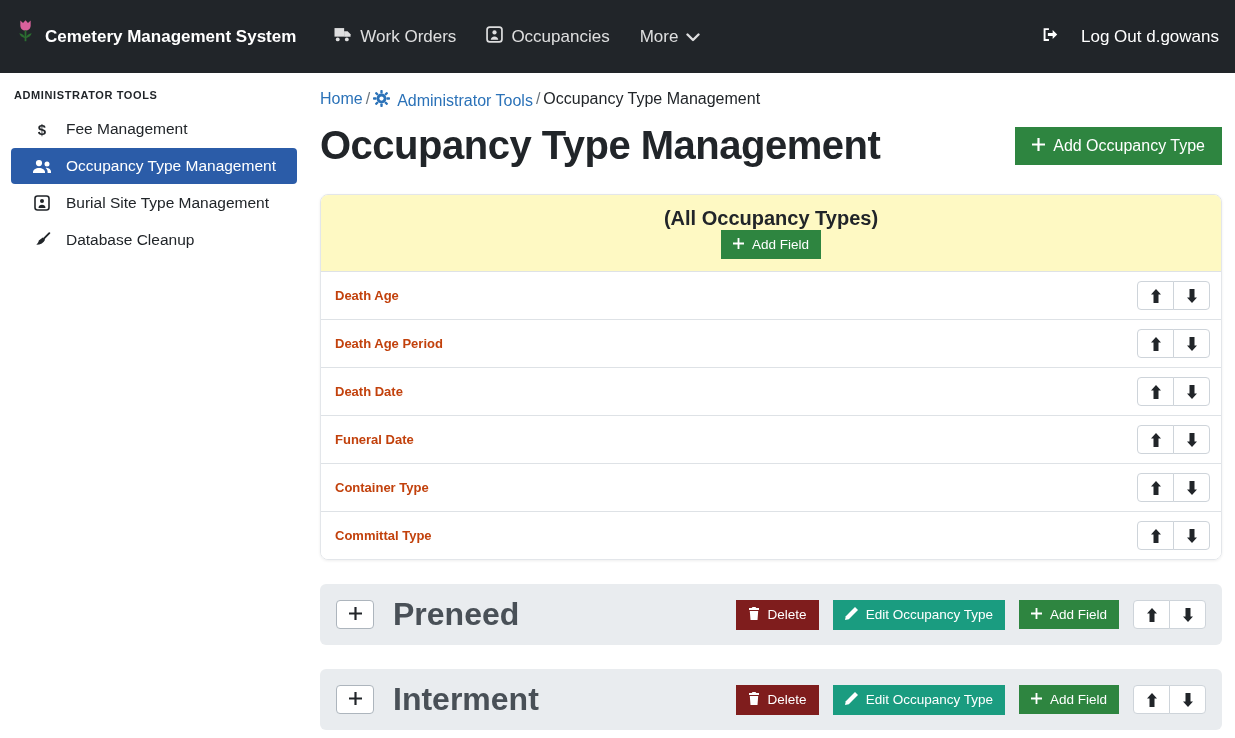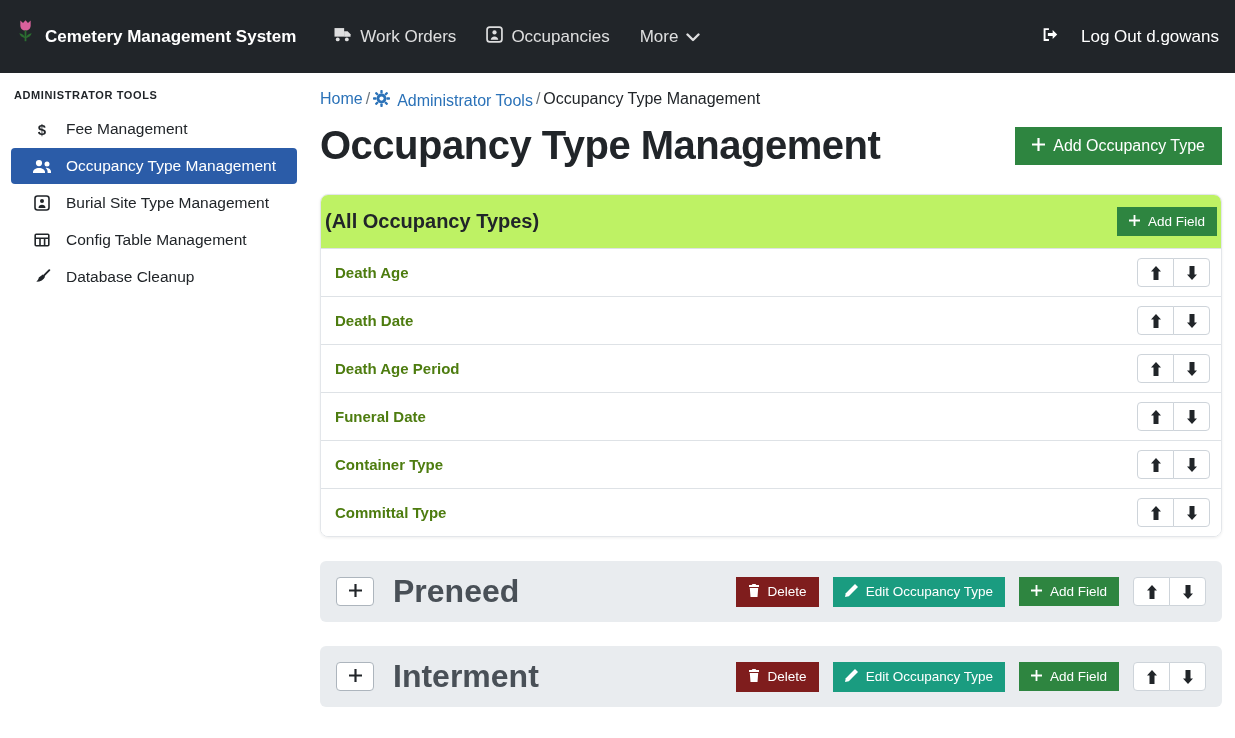--- a/index.html
+++ b/index.html
@@ -58,26 +58,26 @@
 
   .updown { display:inline-flex; }
   .updown button { width:37px; height:29px; background:#fff; border:1px solid #ced4da;
     display:flex; align-items:center; justify-content:center; cursor:pointer; }
   .updown button:first-child { border-radius:4px 0 0 4px; }
   .updown button:last-child  { border-radius:0 4px 4px 0; margin-left:-1px; }
 
   
   .card { border:1px solid #e3e6ea; border-radius:8px; overflow:hidden;
     box-shadow:0 1px 3px rgba(0,0,0,.07); margin-bottom:24px; }
-  .card-header { background:#bef264; display:flex; align-items:center;
-    justify-content:space-between; padding:12px 4px; }
+  .card-header { background:#fef9c3; display:flex; align-items:center;
+    justify-content:space-between; padding:12px 4px;flex-direction:column; }
   .card-title { font-size:20px; font-weight:700; color:#212529; }
   .field-row { display:flex; align-items:center; justify-content:space-between;
     padding:9px 11px 9px 14px; border-top:1px solid #dee2e6; background:#fff; }
-  .field-link { color:#4d7c0f; font-weight:700; font-size:15px;
+  .field-link { color:#c2410c; font-weight:700; font-size:13px;
     text-decoration:none; cursor:pointer;text-align:right; }
 
   
   .type-bar { background:#e9ecef; border-radius:6px; padding:12px 16px;
     display:flex; align-items:center; margin-bottom:24px; }
   .expand-btn { width:38px; height:29px; background:#fff; border:1px solid #adb5bd;
     border-radius:4px; display:flex; align-items:center; justify-content:center;
     cursor:pointer; color:#212529; }
   .type-name { font-size:32px; font-weight:600; color:#495057; margin-left:19px; }
   .bar-actions { margin-left:auto; display:flex; align-items:center; gap:14px; }
@@ -165,29 +165,20 @@
           <svg width="16" height="16" viewBox="0 0 16 16">
             <rect x="1" y="1" width="14" height="14" rx="2.5" fill="none" stroke="currentColor" stroke-width="1.6"></rect>
             <circle cx="8" cy="6" r="2" fill="currentColor"></circle>
             <path d="M4.5 13c0-2 1.6-3.2 3.5-3.2s3.5 1.2 3.5 3.2z" fill="currentColor"></path>
           </svg>
         </span>
         <span>Burial Site Type Management</span>
       </li>
       <li class="side-item">
         <span class="sicon">
-          <svg width="16" height="16" viewBox="0 0 16 16">
-            <rect x="1.2" y="2.2" width="13.6" height="11.6" rx="1" fill="none" stroke="currentColor" stroke-width="1.6"></rect>
-            <path d="M1.2 6.3h13.6M6 6.3v7.5M10.6 6.3v7.5" stroke="currentColor" stroke-width="1.6" fill="none"></path>
-          </svg>
-        </span>
-        <span>Config Table Management</span>
-      </li>
-      <li class="side-item">
-        <span class="sicon">
           <svg width="17" height="16" viewBox="0 0 16 16">
             <path d="M14.8 1.2 9.6 6.4" stroke="currentColor" stroke-width="1.9" stroke-linecap="round" fill="none"></path>
             <path d="M8.3 5.4 10.6 7.7c-1.3 3-4.6 5-8.8 5.1 1.4-1.2 2.2-2.7 2.5-4.3l4-3.1z" fill="currentColor"></path>
           </svg>
         </span>
         <span>Database Cleanup</span>
       </li>
     </ul>
   </aside>
 
@@ -253,36 +244,36 @@
               </svg>
             </button>
           <button>
               <svg width="12" height="14" viewBox="0 0 12 14" fill="#212529">
                 <path d="M6 14 1 8.5h2.5V0h5v8.5H11z"></path>
               </svg>
             </button>
         </div>
       </div>
       <div class="field-row">
+        <a class="field-link">Death Age Period</a>
+        <div class="updown">
+          <button>
+              <svg width="12" height="14" viewBox="0 0 12 14" fill="#212529">
+                <path d="M6 0l5 5.5H8.5V14h-5V5.5H1z"></path>
+              </svg>
+            </button>
+          <button>
+              <svg width="12" height="14" viewBox="0 0 12 14" fill="#212529">
+                <path d="M6 14 1 8.5h2.5V0h5v8.5H11z"></path>
+              </svg>
+            </button>
+        </div>
+      </div>
+      <div class="field-row">
         <a class="field-link">Death Date</a>
-        <div class="updown">
-          <button>
-              <svg width="12" height="14" viewBox="0 0 12 14" fill="#212529">
-                <path d="M6 0l5 5.5H8.5V14h-5V5.5H1z"></path>
-              </svg>
-            </button>
-          <button>
-              <svg width="12" height="14" viewBox="0 0 12 14" fill="#212529">
-                <path d="M6 14 1 8.5h2.5V0h5v8.5H11z"></path>
-              </svg>
-            </button>
-        </div>
-      </div>
-      <div class="field-row">
-        <a class="field-link">Death Age Period</a>
         <div class="updown">
           <button>
               <svg width="12" height="14" viewBox="0 0 12 14" fill="#212529">
                 <path d="M6 0l5 5.5H8.5V14h-5V5.5H1z"></path>
               </svg>
             </button>
           <button>
               <svg width="12" height="14" viewBox="0 0 12 14" fill="#212529">
                 <path d="M6 14 1 8.5h2.5V0h5v8.5H11z"></path>
               </svg>

